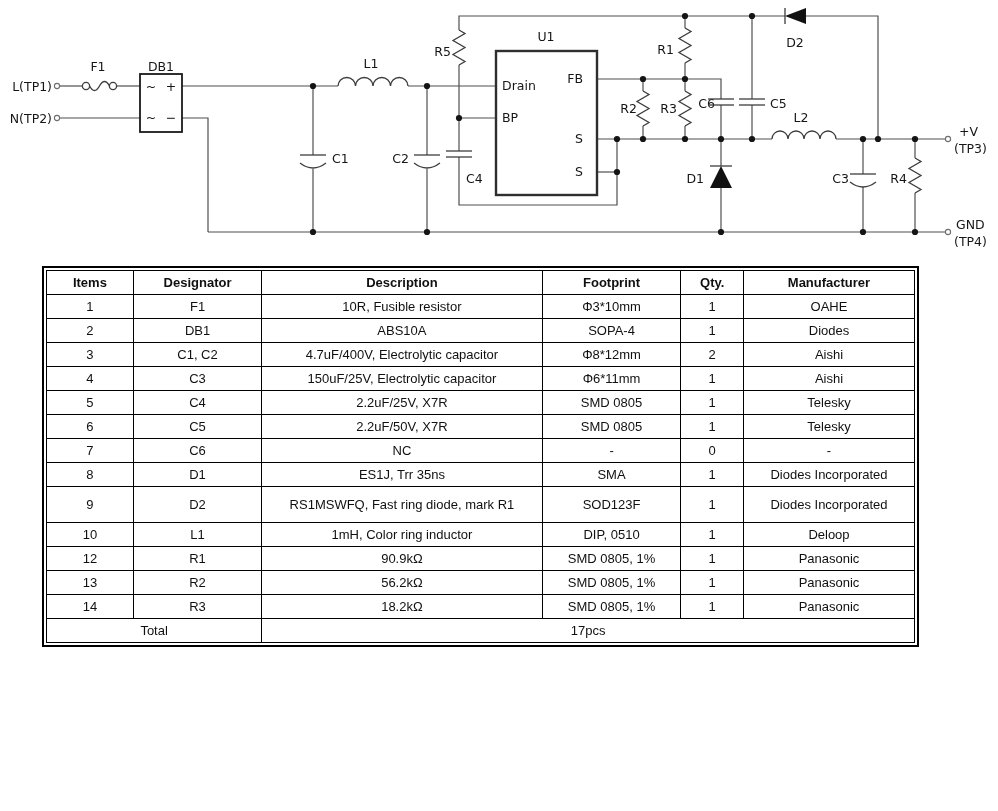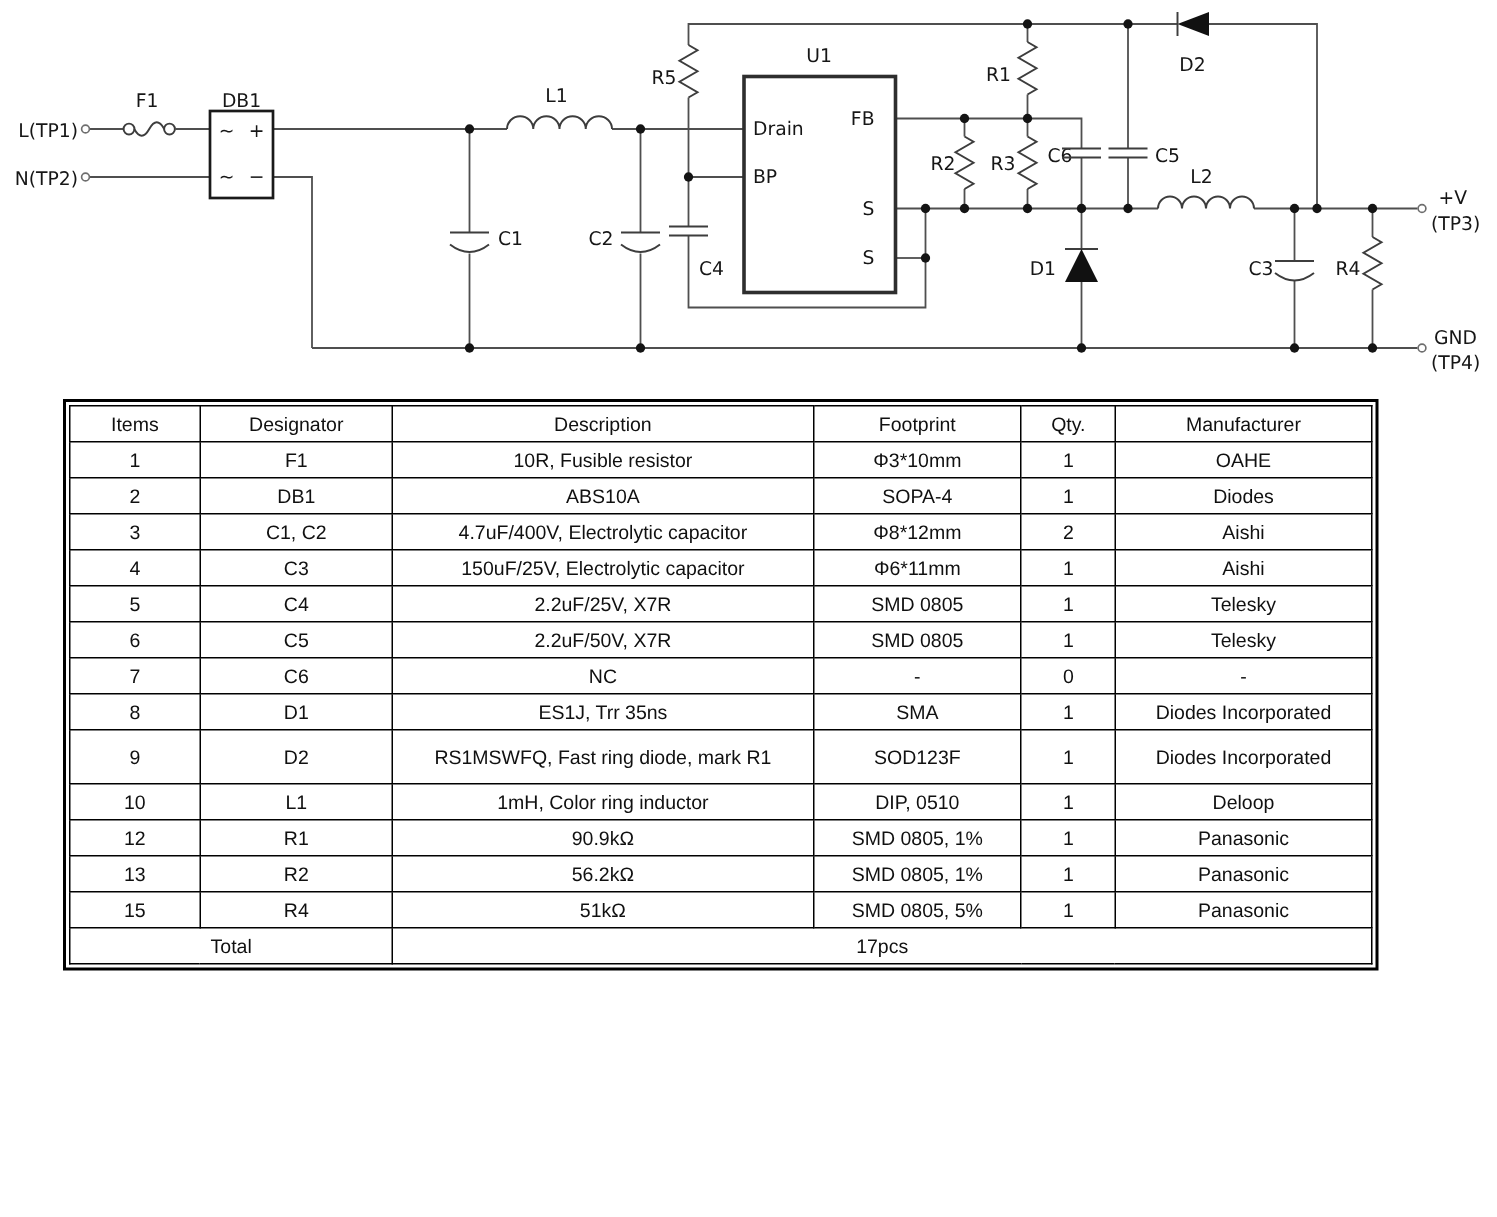--- a/index.html
+++ b/index.html
@@ -26,21 +26,21 @@
     border: 2px solid #000; padding: 2px; background: #fff;
   }
   #bom table { width: 100%; border-collapse: collapse; table-layout: fixed; }
   #bom th, #bom td {
     border: 1.5px solid #000;
     text-align: center; vertical-align: middle;
     font-size: 13px; color: #101010;
     padding: 2px 3px; height: 24px;
     overflow: hidden;
   }
-  #bom th { font-weight: normal; text-align: center; }
+  #bom th { font-weight: bold; text-align: center; }
   #bom tbody tr:nth-of-type(9) td { height: 36px; }
   .bold { font-weight: normal; }
 </style>
 </head>
 <body>
 
 <svg id="schematic" width="998" height="260" viewBox="0 0 998 260" xmlns="http://www.w3.org/2000/svg">
 
   <g>
 
@@ -355,24 +355,24 @@
         </tr>
         <tr>
           <td>13</td>
           <td>R2</td>
           <td>56.2kΩ</td>
           <td>SMD 0805, 1%</td>
           <td>1</td>
           <td>Panasonic</td>
         </tr>
         <tr>
-          <td>15</td>
-          <td>R4</td>
-          <td>51kΩ</td>
-          <td>SMD 0805, 5%</td>
+          <td>14</td>
+          <td>R3</td>
+          <td>18.2kΩ</td>
+          <td>SMD 0805, 1%</td>
           <td>1</td>
           <td>Panasonic</td>
         </tr>
       <tr>
         <td colspan="2" class="bold">Total</td>
         <td colspan="4">17pcs</td>
       </tr>
     </tbody>
   </table>
 </div>

